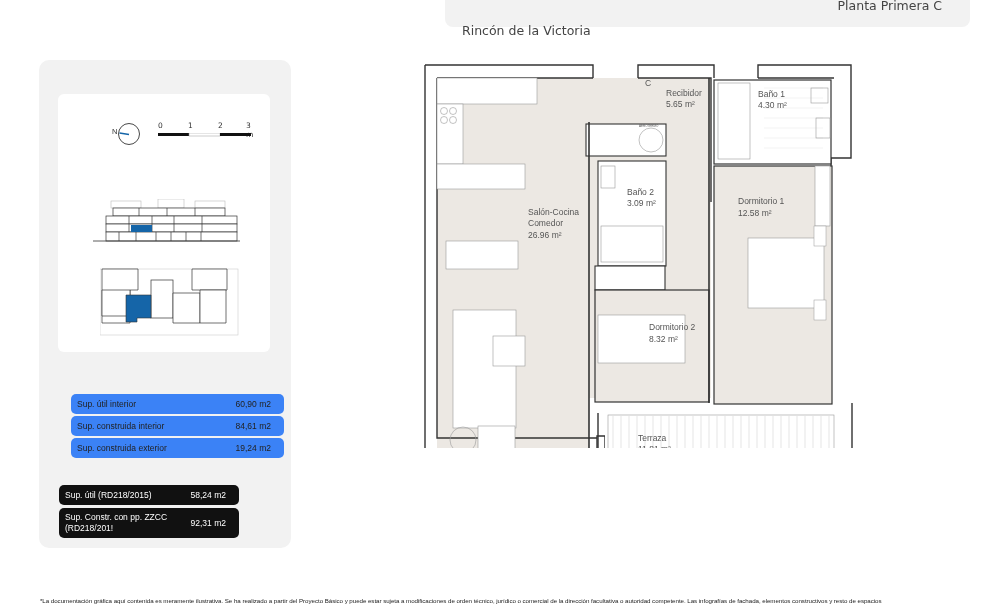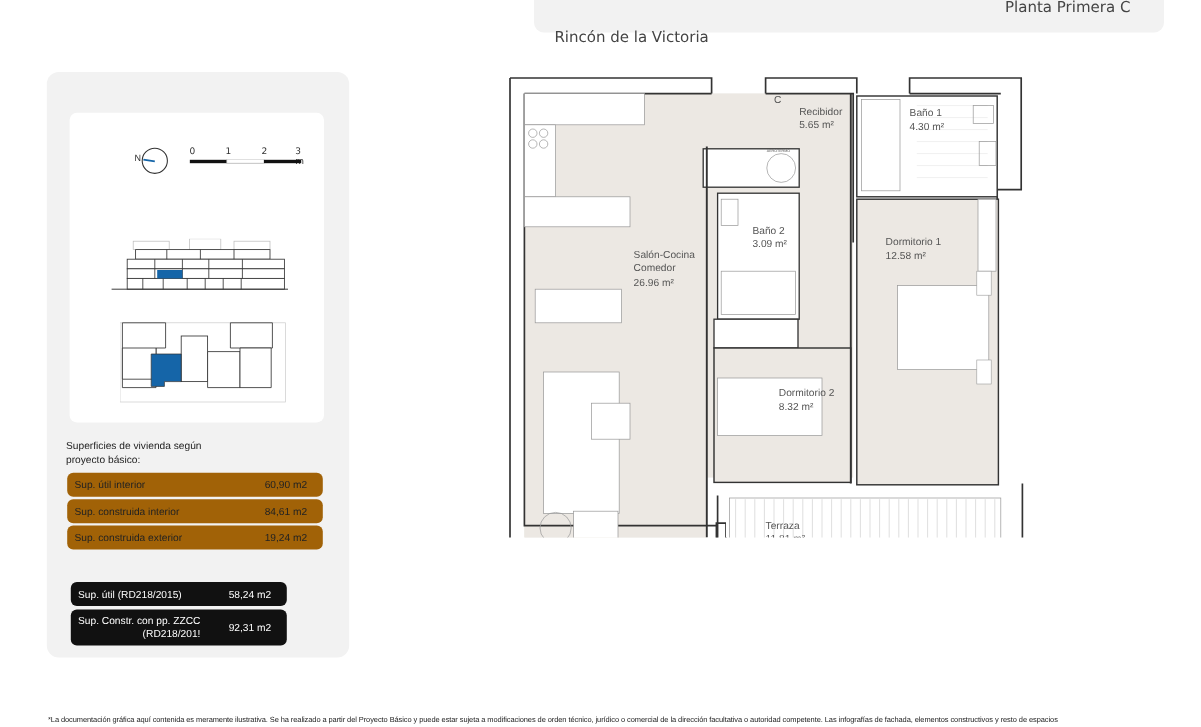--- a/index.html
+++ b/index.html
@@ -25,28 +25,28 @@
   .scale { position: absolute; left: 97px; top: 27px; }
   .scale-label { position: absolute; top: 0; font-size: 7.5px; color: #333; }
   .elev { position: absolute; left: 33px; top: 105px; }
   .siteplan { position: absolute; left: 42px; top: 174px; }
 
   .sup-title {
     position: absolute; left: 16px; top: 305px; font-size: 8.5px; line-height: 12px; color: #222;
     font-family: "Liberation Sans", sans-serif;
   }
   .sup-row {
-    position: absolute; left: 17px; width: 213px; height: 20px;
-    background: #a16207; border-radius: 5px;
+    position: absolute; left: 32px; width: 213px; height: 20px;
+    background: #3b82f6; border-radius: 5px;
     display: flex; align-items: center; justify-content: space-between;
     padding: 0 13px 0 6px; font-size: 8.5px; color: #222;
     font-family: "Liberation Sans", sans-serif;
   }
   .sup-row.dark { background: #111; color: #fff; left: 20px; width: 180px; }
-  .sup-row.tall { height: 30px; align-items: center; text-align: right; }
+  .sup-row.tall { height: 30px; align-items: center; }
   .sup-row.tall .lbl { line-height: 11px; }
 
   .plan { position: absolute; left: 418px; top: 58px; }
 
   .disclaimer {
     position: absolute; left: 40px; top: 597px; font-size: 6.2px; color: #222; white-space: nowrap;
     font-family: "Liberation Sans", sans-serif; letter-spacing: -0.05px;
   }
 </style>
 </head>
@@ -128,24 +128,20 @@
           <rect x="51" y="12" width="22" height="38"></rect>
           <path d="M73 25 H100 V55 H73 Z"></path>
           <path d="M100 22 H126 V55 H100 Z"></path>
           <path d="M2 22 H30 V48 H2 Z"></path>
         </g>
         <path d="M26 27 H51 V50 H37 V54 H26 Z" fill="#1565a8" stroke="#333" stroke-width="0.6"></path>
       </svg>
     </div>
   </div>
 
-  <div class="sup-title">
-    <div>Superficies de vivienda según</div>
-    <div>proyecto básico:</div>
-  </div>
 
   <div class="sup-row" style="top:334px">
     <span class="lbl">Sup. útil interior</span>
     <span>60,90 m2</span>
   </div>
   <div class="sup-row" style="top:356px">
     <span class="lbl">Sup. construida interior</span>
     <span>84,61 m2</span>
   </div>
   <div class="sup-row" style="top:378px">

